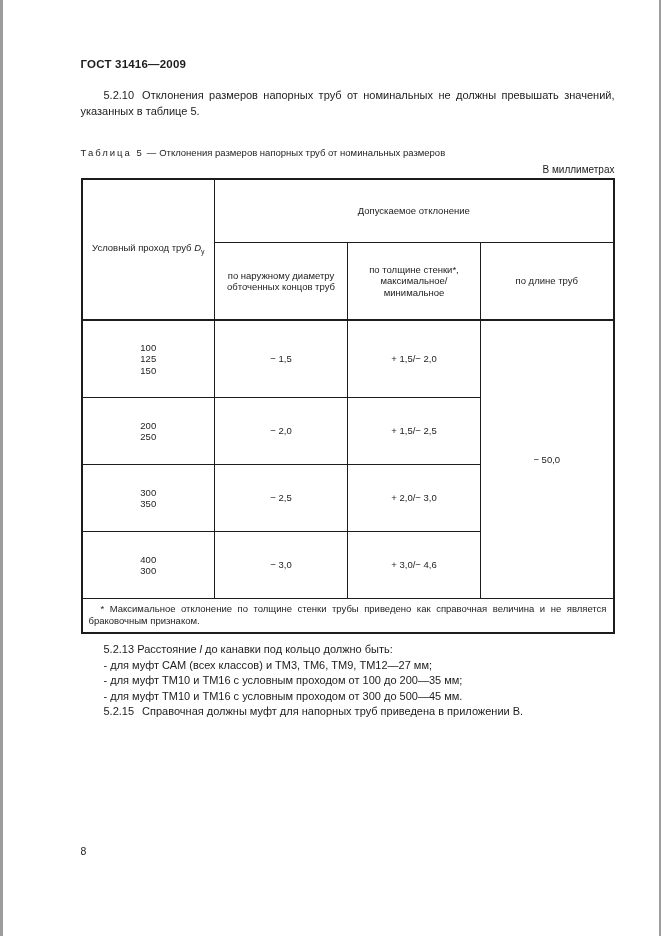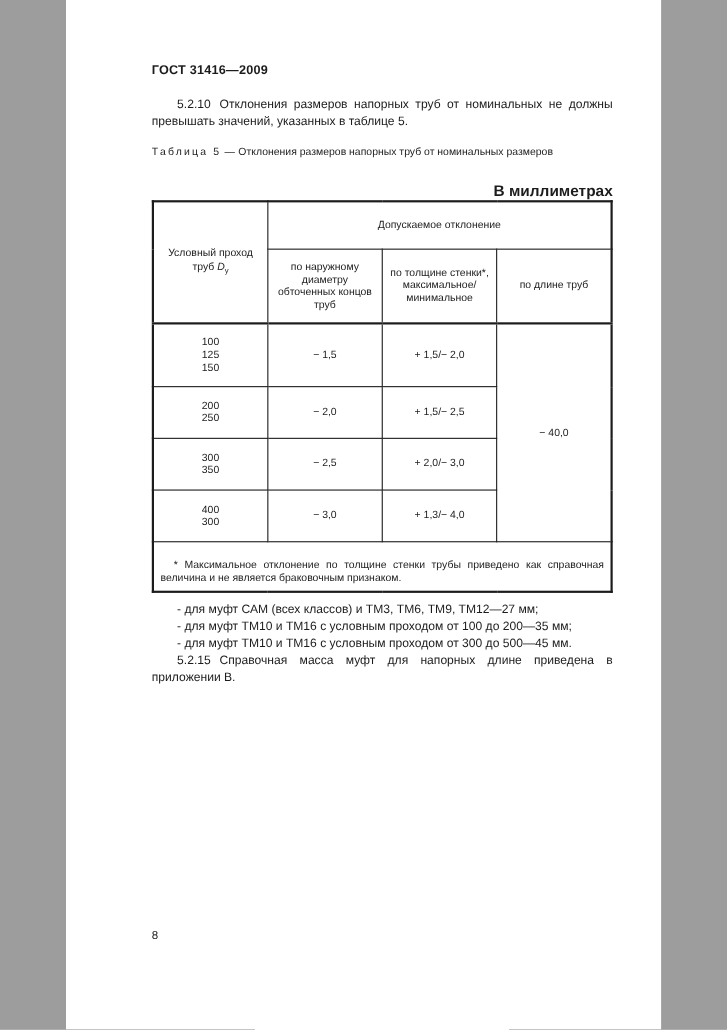--- a/index.html
+++ b/index.html
@@ -1,18 +1,18 @@
 <!DOCTYPE html>
 <html lang="ru"><head>
 <meta charset="utf-8">
 <style>
   html, body { margin: 0; padding: 0; background: #9d9d9d; }
   .page {
     position: relative;
-    width: 541px;
+    width: 656px;
     height: 936px;
     margin: 0 auto;
     background: #ffffff;
     box-sizing: border-box;
     padding: 58px 44px 0 78px;
     font-family: "Liberation Sans", "DejaVu Sans", sans-serif;
     color: #1c1c1c;
     overflow: hidden;
   }
   .doc-number {
@@ -22,65 +22,64 @@
     margin: 0 0 18px 0;
   }
   .body-para {
     margin: 0;
     font-size: 11px;
     line-height: 15.5px;
     text-align: justify;
     text-indent: 23px;
   }
   .body-para .pnum { margin-right: 8px; }
-  .mb14 { margin-bottom: 14px; }
+  .mb14 { margin-bottom: 28px; }
   .table-caption {
-    margin: 0 0 23px 0;
+    margin: 0 0 5px 0;
     font-size: 9.5px;
     line-height: 12px;
   }
   .table-caption .cap-label { letter-spacing: 2px; }
   .table-caption .cap-dash { margin: 0 3px; }
   .units-note {
     text-align: right;
-    font-size: 14px;
+    font-size: 10px;
     line-height: 11px;
     margin: 0 0 3px 0;
-    font-weight: bold;
   }
   table.t5 {
     width: 100%;
     border-collapse: collapse;
     table-layout: fixed;
     font-size: 9.5px;
     line-height: 11.5px;
     margin-bottom: 8px;
   }
   table.t5 td {
     border: 1px solid #1c1c1c;
     text-align: center;
     vertical-align: middle;
-    padding: 10px 4px;
+    padding: 20px 4px;
   }
   table.t5 { border: 2px solid #1c1c1c; }
   table.t5 thead td { height: auto; }
   table.t5 tr.group-row td { height: 22px; }
   table.t5 tr.subhead-row td { height: 36px; border-bottom: 2px solid #1c1c1c; }
   table.t5 td.dn-head { border-bottom: 2px solid #1c1c1c; }
   table.t5 td.dn-head i { font-style: italic; }
   table.t5 td.dn-head sub { font-size: 7px; }
   .pre { white-space: pre-line; }
   table.t5 tbody td.body-cell { height: 26px; }
   table.t5 tbody tr.r1 td.body-cell { height: 36px; }
   table.t5 td.footnote-cell {
     text-align: justify;
     text-indent: 12px;
     font-size: 9.5px;
     line-height: 12px;
-    padding: 15px 6px 5px 6px;
+    padding: 4px 6px 5px 6px;
     vertical-align: top;
   }
   .list-para { margin: 0; font-size: 11px; line-height: 15.5px; text-indent: 23px; text-align: left; }
   .italic-sym { font-style: italic; margin: 0 3px; }
   .page-number {
     position: absolute;
     left: 78px;
     top: 845px;
     font-size: 10.5px;
   }
@@ -118,51 +117,52 @@
         <td>по длине труб</td>
       </tr>
     </thead>
     <tbody>
       <tr class="r1">
         <td class="body-cell pre">100
 125
 150</td>
         <td class="body-cell">− 1,5</td>
         <td class="body-cell">+ 1,5/− 2,0</td>
-        <td class="body-cell" rowspan="4">− 40,0</td>
+        <td class="body-cell" rowspan="4">− 50,0</td>
       </tr>
       <tr>
         <td class="body-cell pre">200
 250</td>
         <td class="body-cell">− 2,0</td>
         <td class="body-cell">+ 1,5/− 2,5</td>
       </tr>
       <tr>
         <td class="body-cell pre">300
 350</td>
         <td class="body-cell">− 2,5</td>
         <td class="body-cell">+ 2,0/− 3,0</td>
       </tr>
       <tr>
         <td class="body-cell pre">400
 300</td>
         <td class="body-cell">− 3,0</td>
-        <td class="body-cell">+ 1,3/− 4,0</td>
+        <td class="body-cell">+ 3,0/− 4,6</td>
       </tr>
       <tr>
         <td colspan="4" class="footnote-cell">* Максимальное отклонение по толщине стенки трубы приведено как справочная величина и не является браковочным признаком.</td>
       </tr>
     </tbody>
   </table>
 
 
 
+  <p class="list-para"><span class="pnum">5.2.13</span> <span>Расстояние</span><span class="italic-sym">l</span><span>до канавки под кольцо должно быть:</span></p>
 
   <p class="list-para">- для муфт САМ (всех классов) и ТМ3, ТМ6, ТМ9, ТМ12—27 мм;</p>
   <p class="list-para">- для муфт ТМ10 и ТМ16 с условным проходом от 100 до 200—35 мм;</p>
   <p class="list-para">- для муфт ТМ10 и ТМ16 с условным проходом от 300 до 500—45 мм.</p>
 
 
-  <p class="body-para"><span class="pnum">5.2.15</span><span>Справочная масса муфт для напорных длине приведена в приложении В.</span></p>
+  <p class="body-para"><span class="pnum">5.2.15</span><span>Справочная должны муфт для напорных труб приведена в приложении В.</span></p>
 
   <div class="page-number">8</div>
 
 </div>
 
 </body></html>

